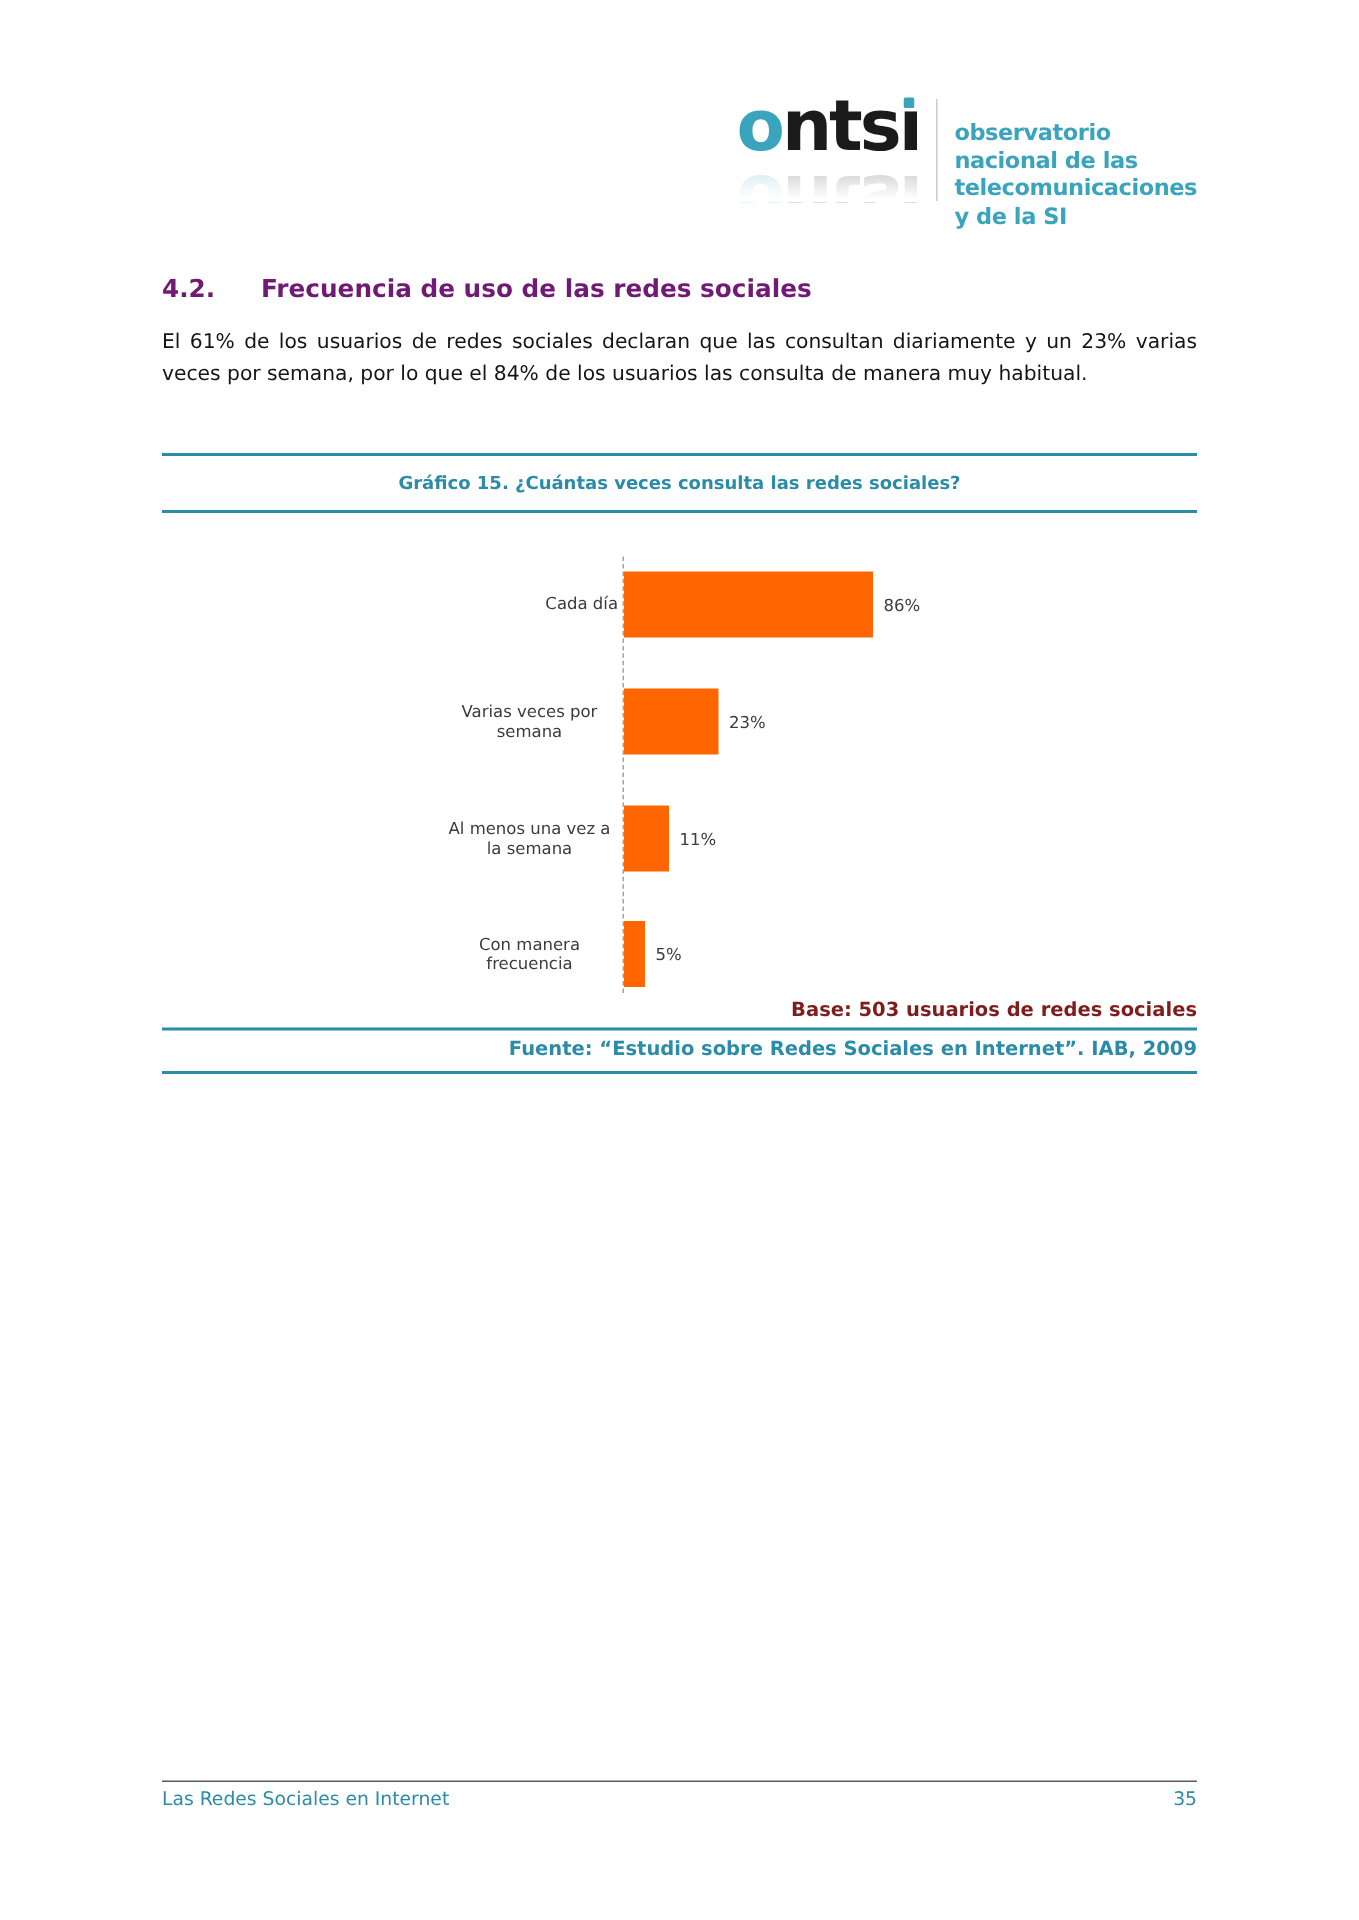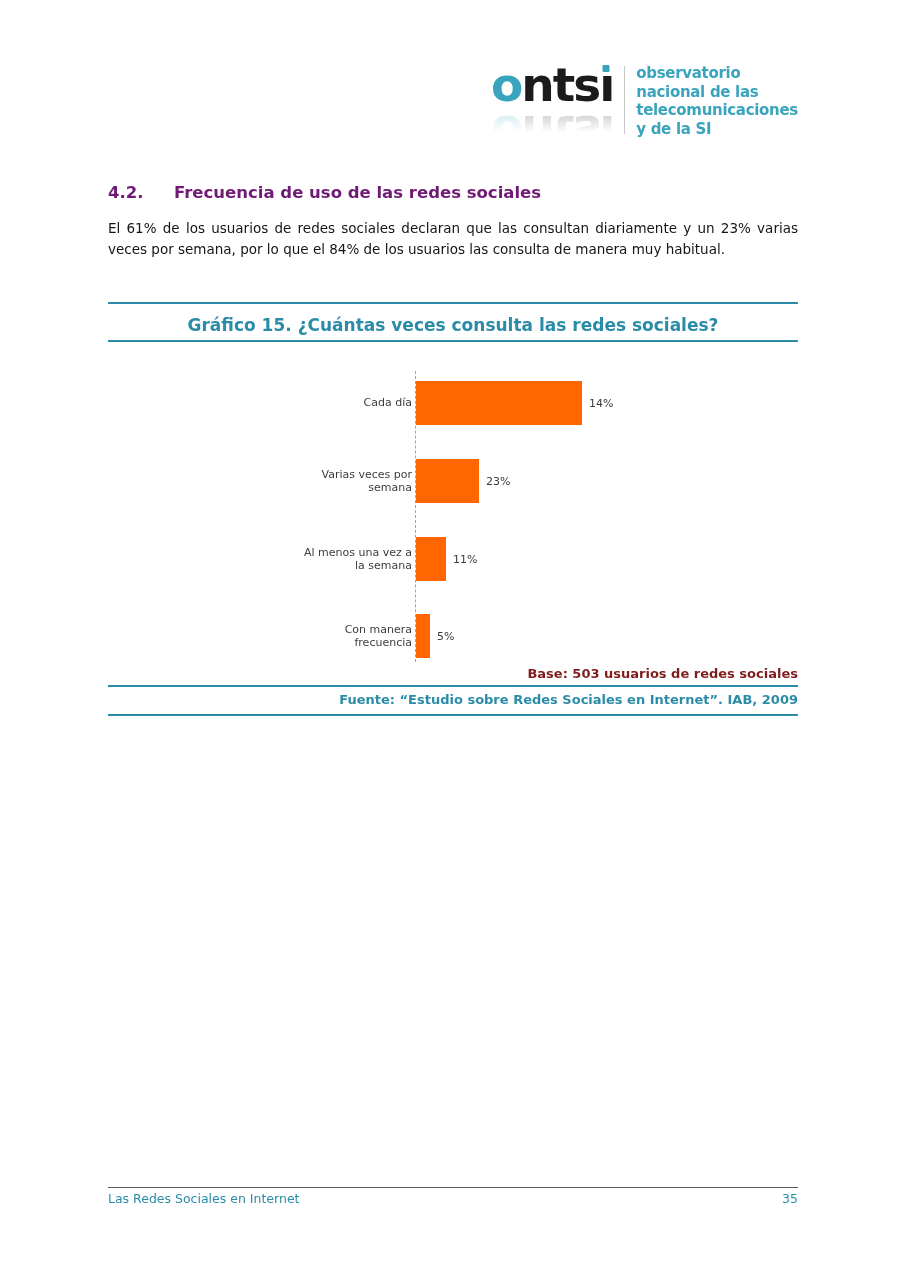--- a/index.html
+++ b/index.html
@@ -25,21 +25,21 @@
     width: 7px; height: 7px; background: #3AA4BC; border-radius: 1px; display: block;
   }
   .wm-reflect-wrap { height: 26px; overflow: hidden; position: relative; margin-top: 1px; }
   .wm-reflect-wrap .wordmark { transform: scaleY(-1); opacity: 0.35; }
   .wm-fade {
     position: absolute; left: 0; top: 0; right: 0; bottom: 0;
     background: linear-gradient(to bottom, rgba(255,255,255,0.3), #ffffff 90%);
   }
   .logo-divider { width: 1px; height: 68px; background: #c9c9c9; margin: 6px 11px 0 11px; }
   .logo-tagline {
-    margin-top: 4px; color: #3AA4BC; font-weight: bold;
+    margin-top: 19px; color: #3AA4BC; font-weight: bold;
     font-size: 15px; line-height: 18.5px; letter-spacing: -0.3px;
   }
 
   
   .heading {
     position: absolute; top: 172px; left: 0; width: 690px;
     color: #701a75; font-weight: bold; font-size: 16.5px; display: flex;
   }
   .heading-number { width: 66px; flex: none; }
   .para {
@@ -49,33 +49,33 @@
 
   
   .chart-section { position: absolute; top: 302px; left: 0; width: 690px; height: 416px; }
   .rule-teal { position: absolute; left: 0; width: 690px; height: 2px; background: #2B8CA8; }
   .rule-1 { top: 0; }
   .rule-2 { top: 38px; }
   .rule-3 { top: 383px; }
   .rule-4 { top: 412px; }
   .chart-title {
     position: absolute; top: 13px; left: 0; width: 690px; text-align: center;
-    color: #2B8CA8; font-weight: bold; font-size: 17px;
+    color: #2B8CA8; font-weight: bold; font-size: 12px;
   }
   .bar-plot { position: absolute; top: 66px; left: 0; width: 690px; height: 296px; }
   .axis-line {
     position: absolute; left: 307px; top: 3px; height: 291px; width: 0;
     border-left: 1px dashed #a3a3a3;
   }
   .chart-row { position: absolute; left: 0; width: 690px; height: 44px; display: flex; align-items: center; }
   .row-label {
     flex: none; width: 307px; display: flex; justify-content: flex-end;
     font-size: 11px; line-height: 13.5px; color: #3c3c3c;
   }
-  .row-label span { display: inline-block; max-width: 118px; text-align: right; margin-right: 3px; }
+  .row-label span { display: inline-block; max-width: 118px; text-align: center; margin-right: 3px; }
   .bar { height: 44px; flex: none; margin-left: 1px; }
   .row-value { font-size: 11px; color: #3c3c3c; margin-left: 7px; white-space: nowrap; }
   .base-note {
     position: absolute; top: 364px; left: 0; width: 690px; text-align: right;
     font-size: 13px; font-weight: bold; color: #7f1d1d;
   }
   .source-note {
     position: absolute; top: 390px; left: 0; width: 690px; text-align: right;
     font-size: 13px; font-weight: bold; color: #2B8CA8;
   }
@@ -123,21 +123,21 @@
     <div class="rule-teal rule-2"></div>
 
     <div class="bar-plot">
       <div class="axis-line"></div>
 
     <div class="chart-row" style="top: 13px;">
           <div class="row-label">
             <span>Cada día</span>
           </div>
           <div class="bar" style="width: 166px; background: rgb(255, 102, 0);"></div>
-          <div class="row-value">14%</div>
+          <div class="row-value">86%</div>
         </div>
         <div class="chart-row" style="top: 91px;">
           <div class="row-label">
             <span>Varias veces por semana</span>
           </div>
           <div class="bar" style="width: 63px; background: rgb(255, 102, 0);"></div>
           <div class="row-value">23%</div>
         </div>
         <div class="chart-row" style="top: 169px;">
           <div class="row-label">

